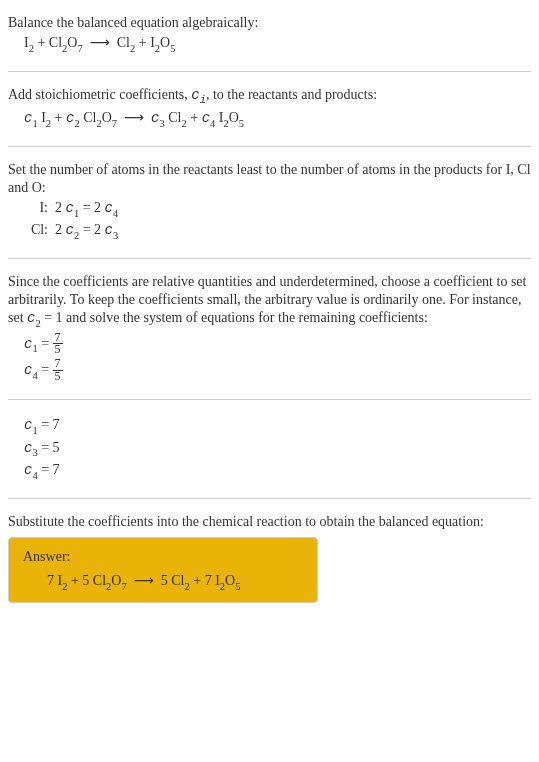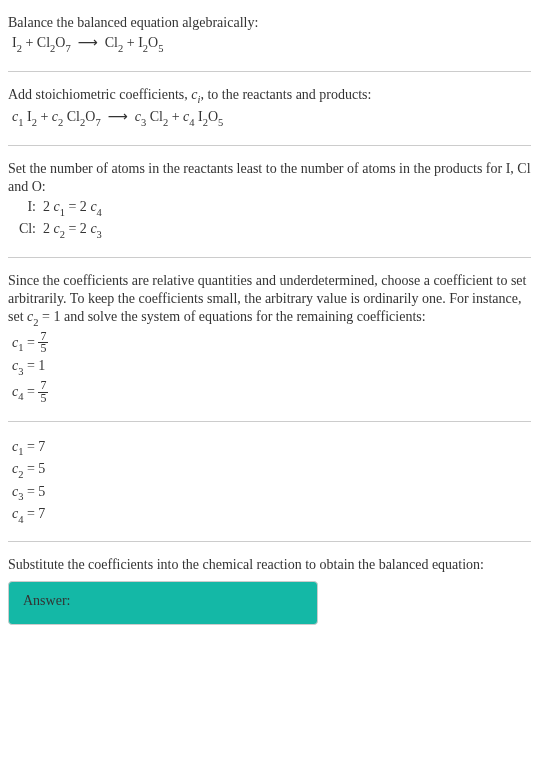--- a/index.html
+++ b/index.html
@@ -14,43 +14,43 @@
     }
     .section {
       padding: 6px 0;
     }
     hr {
       border: none;
       border-top: 1px solid #ccc;
       margin: 8px 0;
     }
     .sub { font-size: 0.75em; vertical-align: sub; position: relative; top: 0.1em; }
-    .eq-line { margin: 2px 4px; }
+    .eq-line { margin: 2px 16px; }
     .label-col { display: inline-block; width: 24px; text-align: right; }
     .frac {
       display: inline-block;
       vertical-align: middle;
       text-align: center;
       font-size: 0.85em;
       line-height: 1;
     }
     .frac .num { display: block; border-bottom: 1px solid #333; padding: 0 2px; }
     .frac .den { display: block; padding: 0 2px; }
     .answer-box {
       border: 1px solid #ccc;
       border-radius: 4px;
       padding: 10px 14px;
-      background: #14b8a6;
+      background: #eab308;
       margin-top: 6px;
       display: inline-block;
       min-width: 280px;
     }
     .answer-box .ans-label { margin-bottom: 4px; }
     .answer-box .ans-eq { padding-left: 24px; margin-top: 6px; }
-    .italic { font-style: italic; }
+    .italic { font-style: italic; font-family: Liberation Mono, monospace; }
   </style>
 </head>
 <body>
 
 <div class="section">
   <div>Balance the balanced equation algebraically:</div>
   <div class="eq-line">I<span class="sub">2</span> + Cl<span class="sub">2</span>O<span class="sub">7</span> &nbsp;⟶&nbsp; Cl<span class="sub">2</span> + I<span class="sub">2</span>O<span class="sub">5</span></div>
 </div>
 <hr>
 
@@ -66,34 +66,33 @@
       <div class="eq-line"><span class="label-col">I:</span>&nbsp;&nbsp;2 <span class="italic">c</span><span class="sub">1</span> = 2 <span class="italic">c</span><span class="sub">4</span></div>
       <div class="eq-line"><span class="label-col">Cl:</span>&nbsp;&nbsp;2 <span class="italic">c</span><span class="sub">2</span> = 2 <span class="italic">c</span><span class="sub">3</span></div>
     </div>
 </div>
 <hr>
 
 <div class="section">
   <div>Since the coefficients are relative quantities and underdetermined, choose a coefficient to set arbitrarily. To keep the coefficients small, the arbitrary value is ordinarily one. For instance, set <span class="italic">c</span><span class="sub">2</span> = 1 and solve the system of equations for the remaining coefficients:</div>
   <div id="s4-lines">
       <div class="eq-line"><span class="italic">c</span><span class="sub">1</span> = <span class="frac"><span class="num">7</span><span class="den">5</span></span></div>
-      <div class="eq-line"><span class="italic">c</span><span class="sub">3</span> = 1</div>
       <div class="eq-line"><span class="italic">c</span><span class="sub">4</span> = <span class="frac"><span class="num">7</span><span class="den">5</span></span></div>
     </div>
 </div>
 <hr>
 
 <div class="section">
   <div id="s5-lines">
       <div class="eq-line"><span class="italic">c</span><span class="sub">1</span> = 7</div>
-      <div class="eq-line"><span class="italic">c</span><span class="sub">2</span> = 5</div>
       <div class="eq-line"><span class="italic">c</span><span class="sub">3</span> = 5</div>
       <div class="eq-line"><span class="italic">c</span><span class="sub">4</span> = 7</div>
     </div>
 </div>
 <hr>
 
 <div class="section">
   <div>Substitute the coefficients into the chemical reaction to obtain the balanced equation:</div>
   <div class="answer-box">
     <div class="ans-label">Answer:</div>
+    <div class="ans-eq">7 I<span class="sub">2</span> + 5 Cl<span class="sub">2</span>O<span class="sub">7</span> &nbsp;⟶&nbsp; 5 Cl<span class="sub">2</span> + 7 I<span class="sub">2</span>O<span class="sub">5</span></div>
   </div>
 </div>
 
 </body></html>

